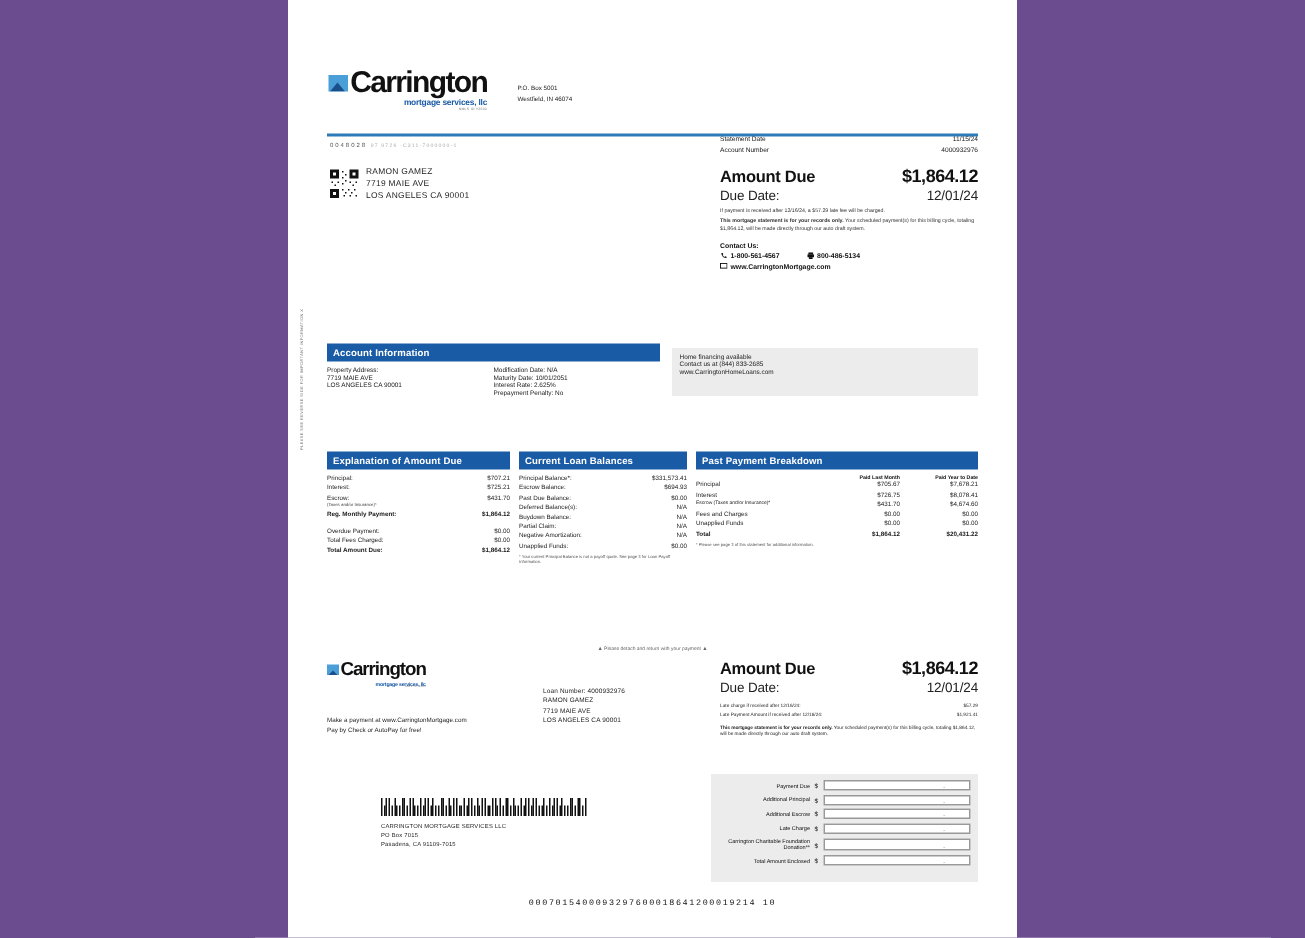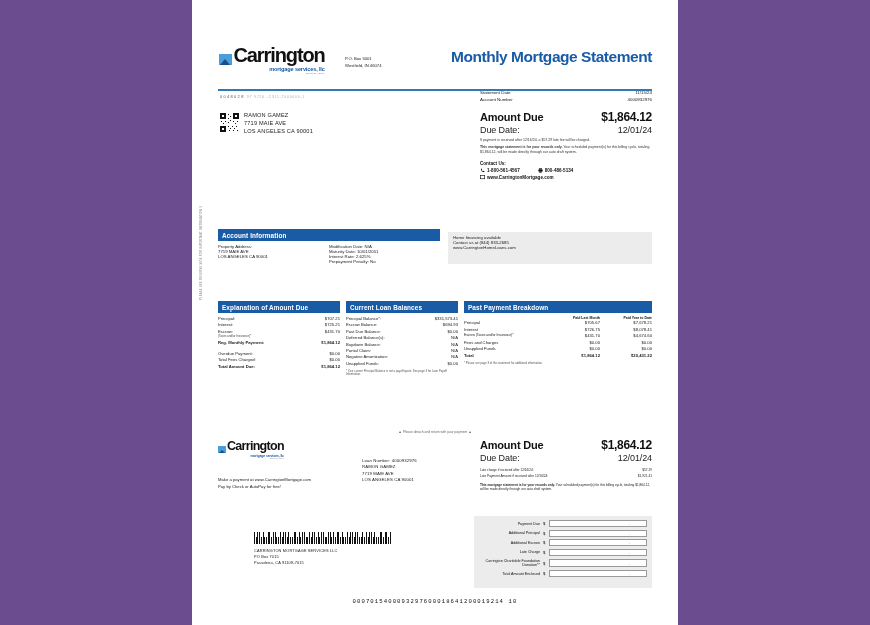--- a/index.html
+++ b/index.html
@@ -24,21 +24,21 @@
     letter-spacing: .1px;
   }
   .tiny { font-size: 3.5px; color: #333; line-height: 1.35; }
   .xtiny { font-size: 2.9px; color: #444; line-height: 1.3; }
   .lbl { font-size: 4.3px; color: #1a1a1a; }
   .bold { font-weight: bold; }
 
   
   .hdr { position: absolute; left: 0; top: 38px; width: 486px; height: 52px; }
   .logo-wrap { position: absolute; left: 27px; top: 7px; }
-  .logo-line { display: flex; align-items: flex-end; }
+  .logo-line { display: flex; align-items: center; }
   .logo-mark {
     width: 13px; height: 11px;
     background: #4a9fd8;
     position: relative; overflow: hidden;
     margin-right: 1.5px;
   }
   .logo-mark::after {
     content: ""; position: absolute; left: 1px; bottom: 0;
     width: 0; height: 0;
     border-left: 5.5px solid transparent;
@@ -162,21 +162,20 @@
         <span class="logo-mark"></span>
         <span class="logo-word">Carrington</span>
       </div>
       <div class="logo-sub">mortgage services, llc</div>
       <div class="logo-sub2">NMLS ID #2600</div>
     </div>
     <div class="hdr-addr">
       <div>P.O. Box 5001</div>
       <div>Westfield, IN 46074</div>
     </div>
-    <div class="stmt-title">Monthly Mortgage Statement</div>
   </div>
 
   <div class="rule"></div>
 
   <div class="seq">
     <span>0048028</span>
     <span class="f">97        9726        -C311-7000000-1</span>
   </div>
 
   <div class="qr">

